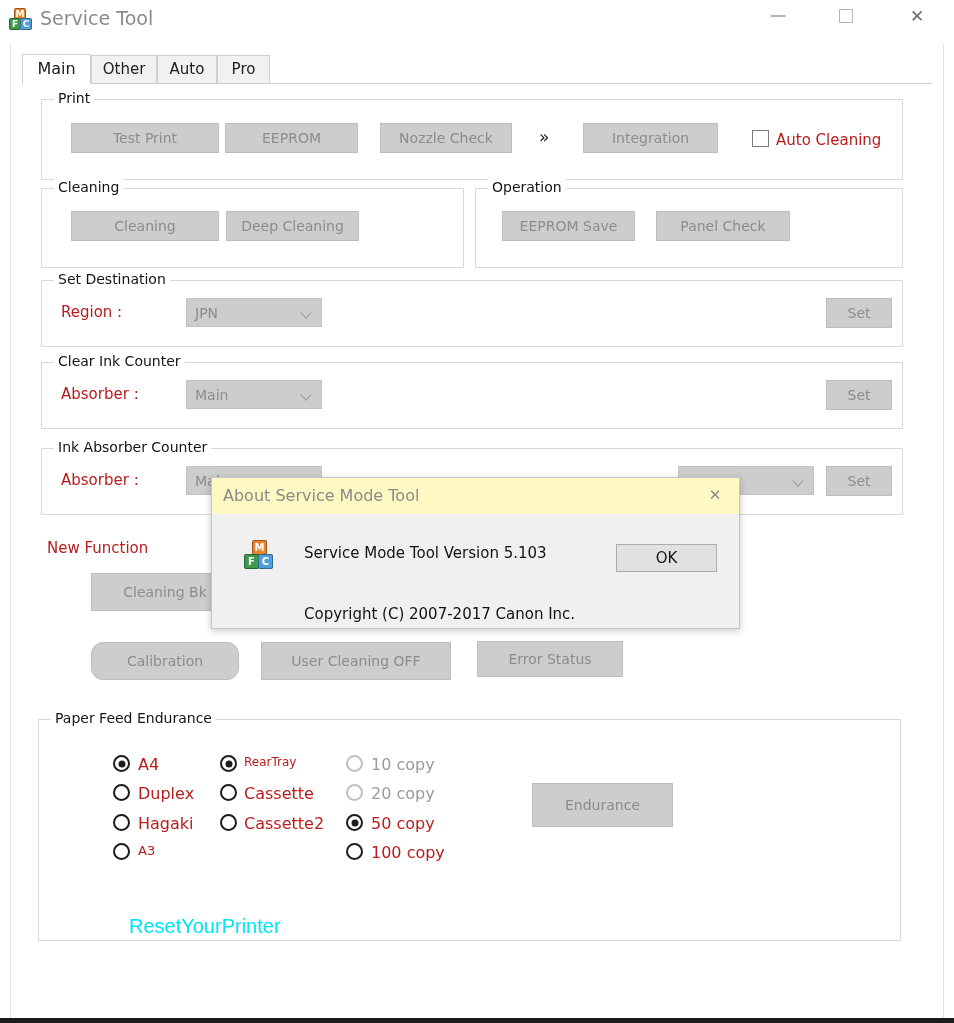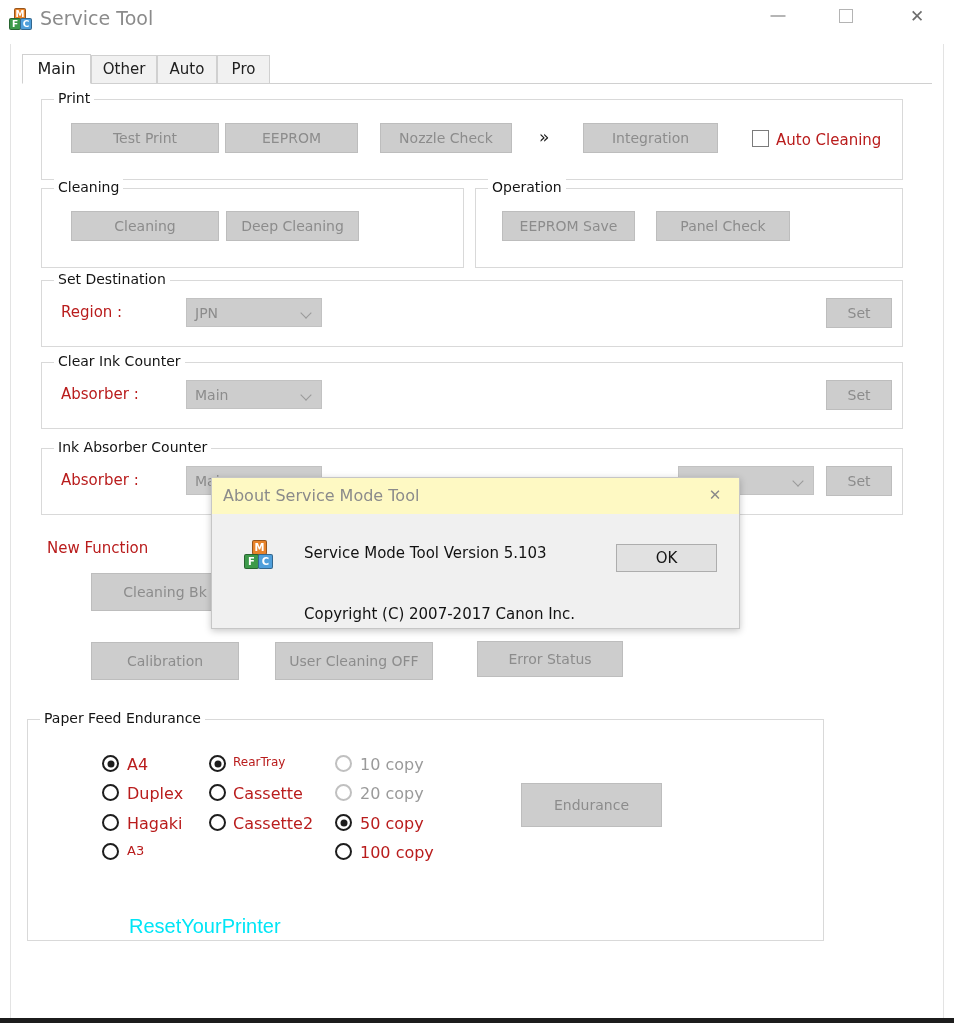--- a/index.html
+++ b/index.html
@@ -368,25 +368,25 @@
       </div>
       <div class="combo" style="left:636px; top:17px; width:136px; height:29px;">
         <div class="ctext"></div>
         <div class="carrow"></div>
       </div>
       <div class="btn" style="left:784px; top:17px; width:66px; height:30px;">Set</div>
     </div>
 
     <div class="lbl" style="left:36px; top:495px; font-size:15px;">New Function</div>
     <div class="btn" style="left:80px; top:529px; width:148px; height:38px;">Cleaning Bk</div>
-    <div class="btn" style="left:80px; top:598px; width:148px; height:38px;">Calibration</div>
-    <div class="btn" style="left:264px; top:598px; width:158px; height:38px;">User Cleaning OFF</div>
+    <div class="btn" style="left:80px; top:598px; width:148px; height:38px;border-radius:12px;">Calibration</div>
+    <div class="btn" style="left:250px; top:598px; width:190px; height:38px;">User Cleaning OFF</div>
     <div class="btn" style="left:466px; top:597px; width:146px; height:36px;">Error Status</div>
 
-    <div class="group" style="left:16px; top:675px; width:797px; height:222px;">
+    <div class="group" style="left:27px; top:675px; width:863px; height:222px;">
       <div class="gtitle">Paper Feed Endurance</div>
 
       <div class="radio on" style="left:74px; top:35px;"></div>
       <div class="lbl" style="left:99px; top:35px; font-size:16px;">A4</div>
 
       <div class="radio" style="left:74px; top:64px;"></div>
       <div class="lbl" style="left:99px; top:64px; font-size:16px;">Duplex</div>
 
       <div class="radio" style="left:74px; top:94px;"></div>
       <div class="lbl" style="left:99px; top:94px; font-size:16px;">Hagaki</div>

